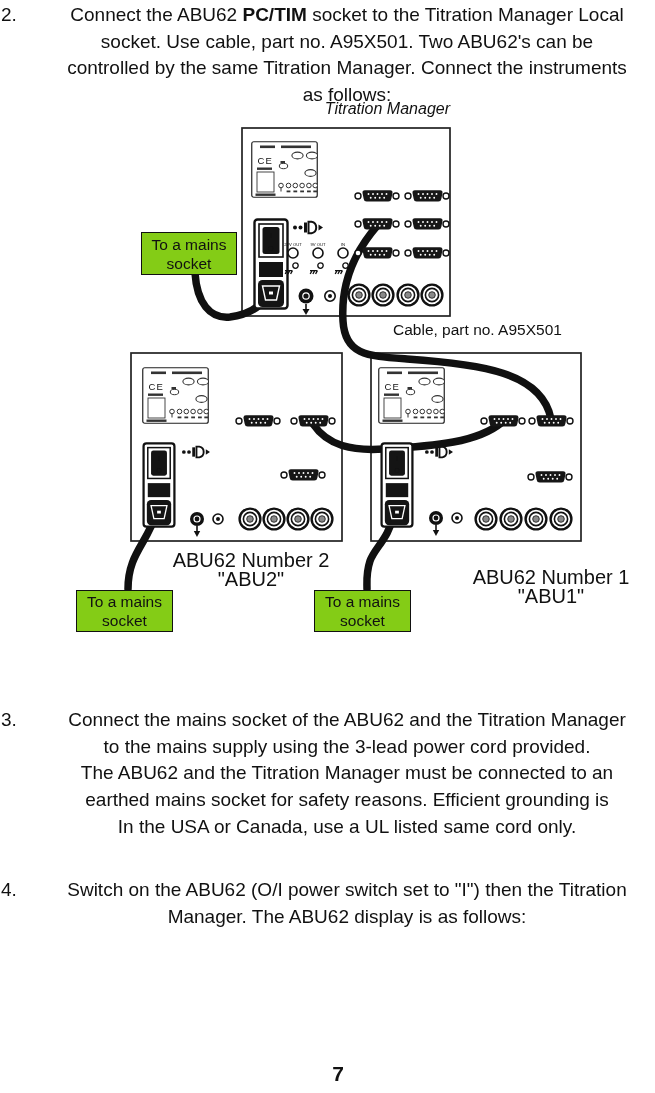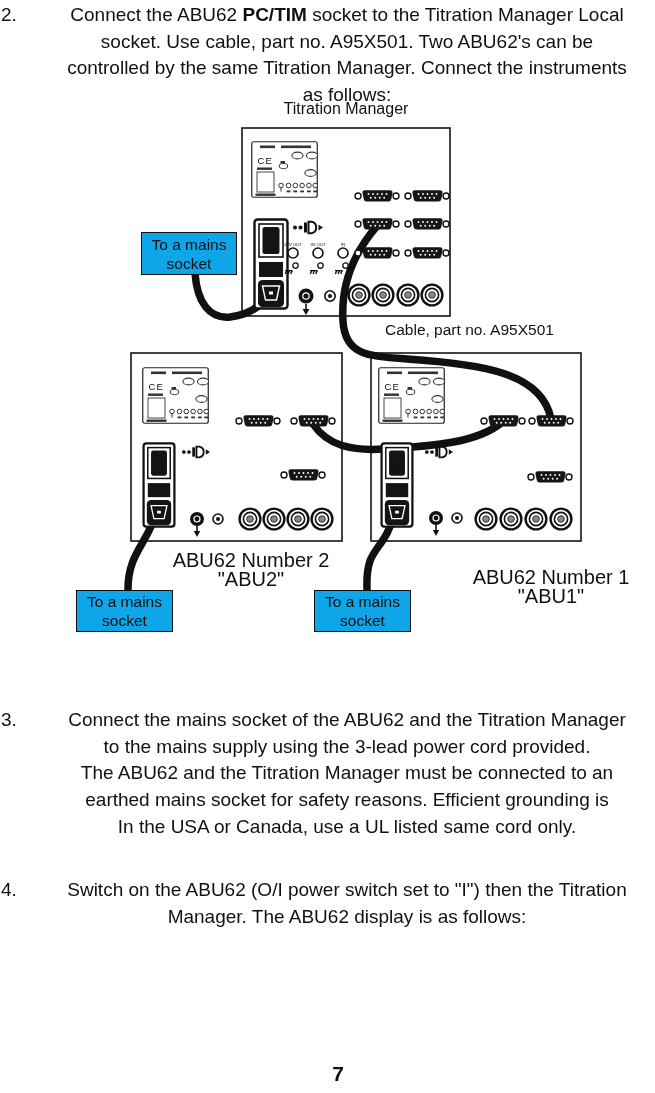--- a/index.html
+++ b/index.html
@@ -7,23 +7,23 @@
     width:655px;height:1093px;position:relative;background:#ffffff;
     font-family:"Liberation Sans", sans-serif;color:#111;overflow:hidden;
   }
   .item{position:absolute;left:0;display:flex;font-size:19px;line-height:26.7px;}
   .item .num{width:43px;flex:0 0 43px;padding-left:1px;box-sizing:border-box;}
   .item .body{width:608px;text-align:center;}
   .line{white-space:nowrap;}
   .diagram{position:absolute;left:0;top:95px;width:655px;height:560px;}
   .diagram svg{position:absolute;left:0;top:0;}
   .dlabel{position:absolute;font-size:15.5px;color:#111;}
-  .dlabel.center{text-align:center;}
+  .dlabel.center{text-align:right;font-style:italic;}
   .mains-box{
-    position:absolute;border:1.6px solid #111;background:#0ea5e9;box-sizing:border-box;
+    position:absolute;border:1.6px solid #111;background:#84cc16;box-sizing:border-box;
     display:flex;flex-direction:column;align-items:center;justify-content:center;
     font-size:15.5px;line-height:19px;text-align:center;
   }
   .inst-label{position:absolute;text-align:center;font-size:20px;line-height:19px;}
   .pageno{position:absolute;top:1062px;left:0;width:676px;text-align:center;
     font-size:21px;font-weight:bold;}
   svg text{font-family:"Liberation Sans", sans-serif;fill:#111;}
 </style>
 </head>
 <body>
@@ -186,21 +186,21 @@
     <use href="#sym-bnc" x="549" y="412" width="24" height="24"></use>
   </svg>
 
   <div class="dlabel center" style="left:242px;top:5px;width:208px;font-size:16px;">Titration Manager</div>
 
   <div class="mains-box" style="left:141px;top:137px;width:96px;height:43px;">
     <div>To a mains</div>
     <div>socket</div>
   </div>
 
-  <div class="dlabel" style="left:385px;top:226px;text-align:center;">Cable, part no. A95X501</div>
+  <div class="dlabel" style="left:393px;top:226px;text-align:center;">Cable, part no. A95X501</div>
 
   <div class="inst-label" style="left:166px;top:456px;width:170px;">
     <div>ABU62 Number 2</div>
     <div>"ABU2"</div>
   </div>
   <div class="inst-label" style="left:466px;top:456px;width:170px;margin-top:17px;">
     <div>ABU62 Number 1</div>
     <div>"ABU1"</div>
   </div>
 

